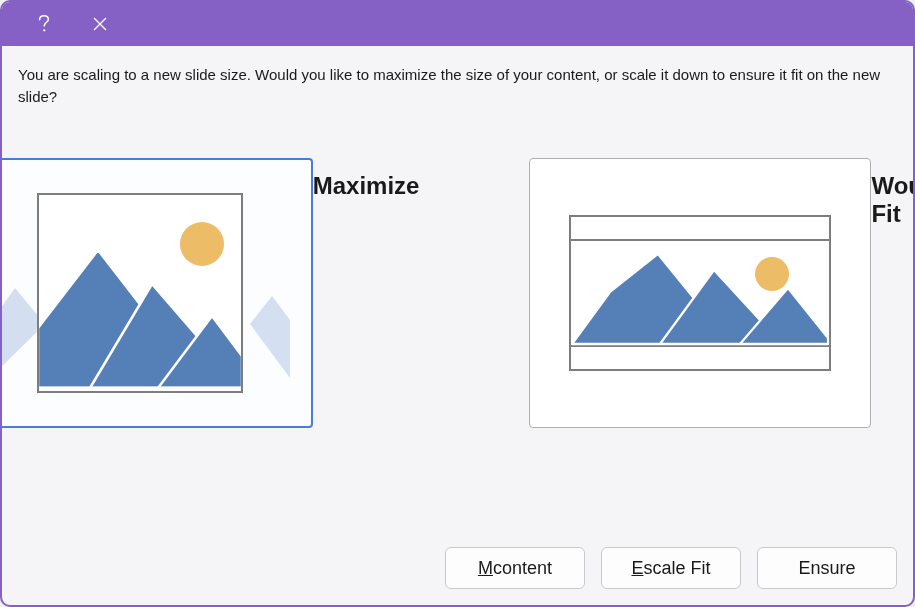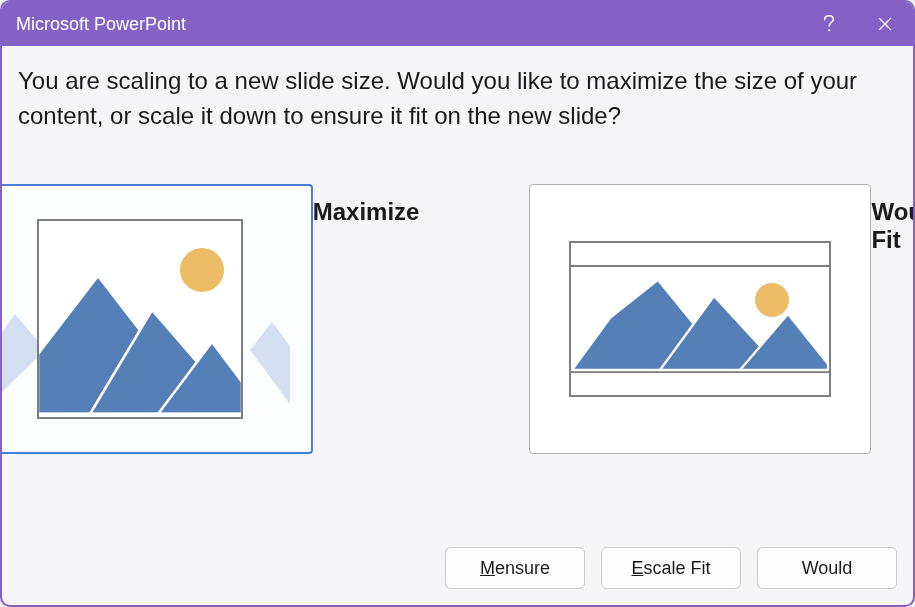--- a/index.html
+++ b/index.html
@@ -43,21 +43,21 @@
     cursor: pointer;
     font-size: 18px;
   }
   .content {
     flex: 1;
     padding: 18px 16px 0 16px;
     display: flex;
     flex-direction: column;
   }
   .prompt {
-    font-size: 24px;
+    font-size: 15px;
     color: #1a1a1a;
     line-height: 1.45;
     margin: 0 0 30px 0;
   }
   .options {
     display: flex;
     gap: 110px;
     justify-content: center;
     margin-top: 20px;
   }
@@ -108,21 +108,20 @@
     padding: 0 18px;
   }
   .ul { text-decoration: underline; }
 </style>
 </head>
 <body>
 
 <div class="dialog">
 
   <div class="titlebar">
-    <div class="title">Microsoft PowerPoint</div>
     <div class="tb-btn">
       <svg width="14" height="20" viewBox="0 0 10 16" fill="none" stroke="#fff" stroke-width="1.2">
         <path d="M1.5 4.5 C1.5 2.5 3 1.3 5 1.3 C7 1.3 8.5 2.5 8.5 4.3 C8.5 6.5 5.2 6.8 5.2 9.5" stroke-linecap="round"></path>
         <circle cx="5.2" cy="13" r="0.9" fill="#fff" stroke="none"></circle>
       </svg>
     </div>
     <div class="tb-btn">
       <svg width="14" height="14" viewBox="0 0 14 14" stroke="#fff" stroke-width="1.3">
         <line x1="1" y1="1" x2="13" y2="13"></line>
         <line x1="13" y1="1" x2="1" y2="13"></line>
@@ -183,25 +182,25 @@
         <div class="caption">Would Fit</div>
       </div>
 
     </div>
   </div>
 
   <div class="footer">
     <button class="btn">
       <span></span>
         <span class="ul">M</span>
-        <span>ensure</span>
+        <span>content</span>
     </button>
     <button class="btn">
       <span></span>
         <span class="ul">E</span>
         <span>scale Fit</span>
     </button>
     <button class="btn">
-      <span>Would</span>
+      <span>Ensure</span>
     </button>
   </div>
 
 </div>
 
 </body></html>

